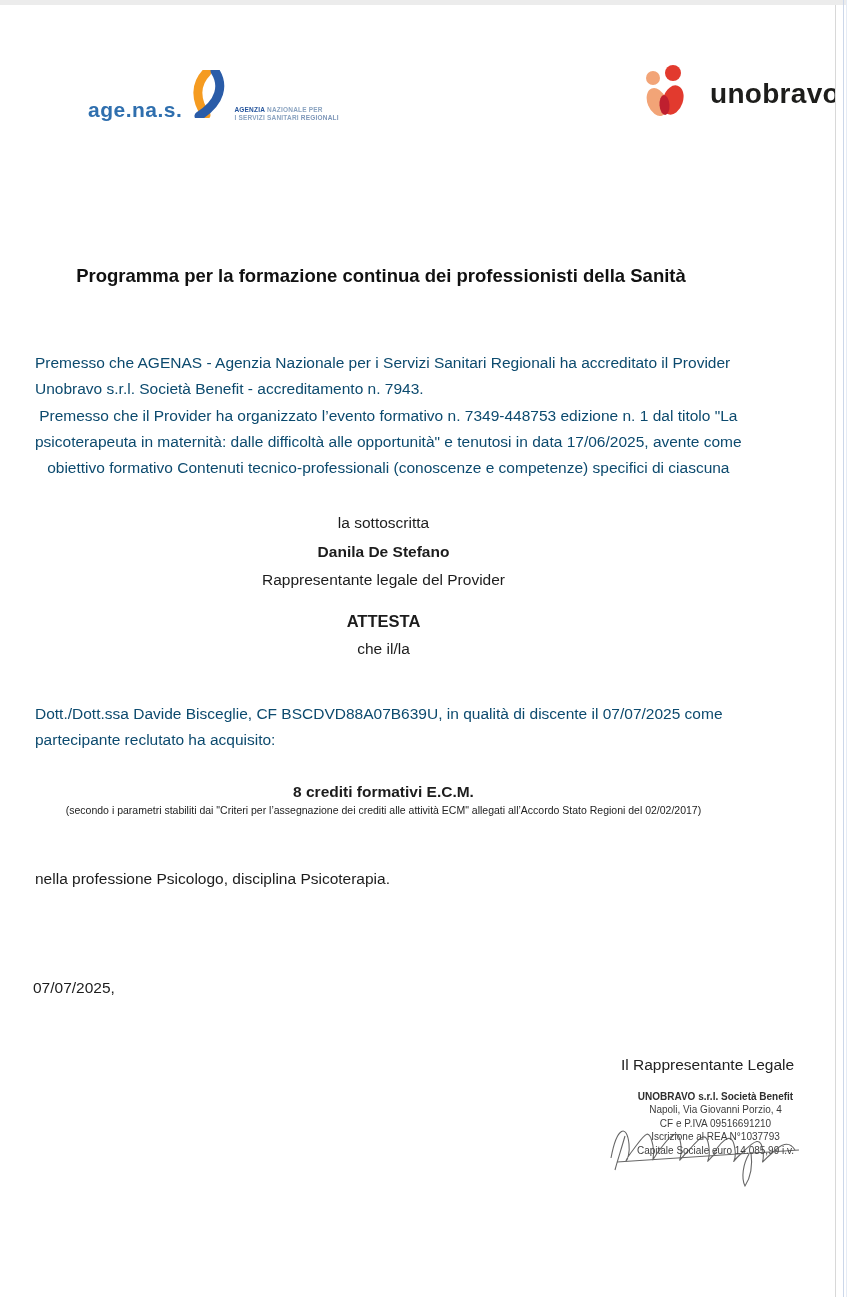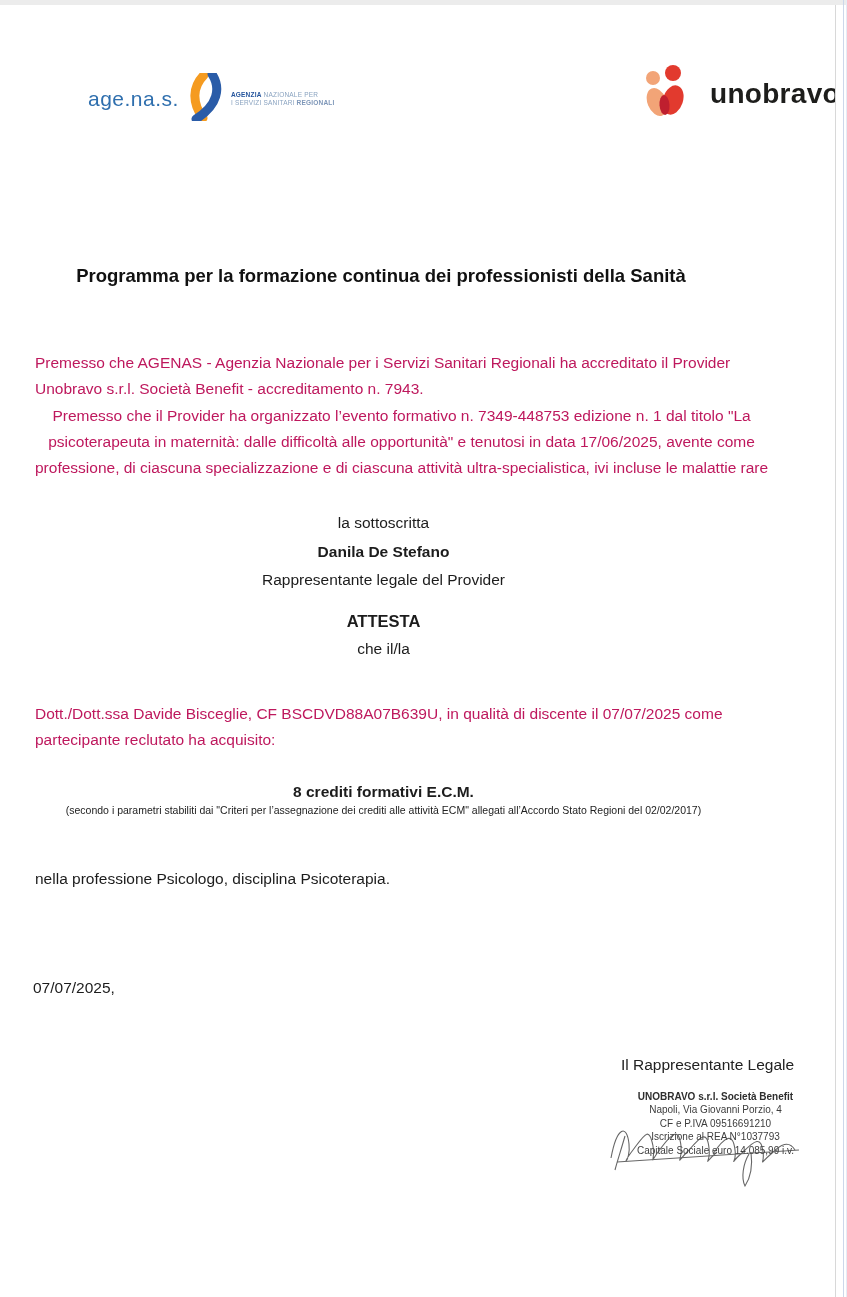--- a/index.html
+++ b/index.html
@@ -9,31 +9,31 @@
   }
   .abs{position:absolute;}
   
   .top-band{left:0;top:0;width:847px;height:5px;background:#ececec;}
   .page-edge-line{top:5px;bottom:0;width:1px;background:#d8d8d8;}
   .edge-mask{left:836px;top:5px;width:11px;height:1292px;background:#ffffff;z-index:5;}
   .edge-blue1{left:843px;top:0;width:1px;height:1297px;background:#ccd7ea;z-index:6;}
   .edge-blue2{left:846px;top:0;width:1px;height:1297px;background:#e6ecf6;z-index:6;}
 
   
-  .agenas{left:88px;top:76px;height:46px;display:flex;align-items:center;gap:6px;}
+  .agenas{left:88px;top:76px;height:46px;display:flex;align-items:flex-end;gap:6px;font-weight:bold;}
   .agenas-word{font-size:21px;color:#2f6fae;letter-spacing:0.5px;}
   .agenas-tag{font-size:6.5px;line-height:8px;letter-spacing:0.2px;color:#8aa3c0;}
   .agenas-tag b.blue{color:#24549c;}
   .agenas-tag b{color:#7d96b8;}
   .unobravo{left:643px;top:66px;height:56px;display:flex;align-items:center;gap:21px;}
   .unobravo-word{font-size:28px;font-weight:600;color:#1d1d1b;letter-spacing:0.3px;}
 
   
   .title{left:0;top:265px;width:762px;text-align:center;font-size:18.5px;font-weight:bold;color:#111;}
-  .para{left:35px;top:0;font-size:15.5px;line-height:26px;color:#be185d;white-space:nowrap;z-index:1;}
+  .para{left:35px;top:0;font-size:15.5px;line-height:26px;color:#0c4a6e;white-space:nowrap;z-index:1;}
   .p1{top:350px;}
   .p2{top:403px;text-align:center;}
   .p3{top:701px;}
   .center-line{left:0;width:767px;text-align:center;font-size:15.5px;color:#1c1c1c;}
   .c-sottoscritta{top:514px;}
   .c-name{top:543px;font-weight:bold;}
   .c-role{top:571px;}
   .c-attesta{top:612px;font-weight:bold;font-size:16.5px;}
   .c-cheilla{top:640px;}
   .credits-head{top:783px;font-weight:bold;}
@@ -86,21 +86,21 @@
 <div class="abs title">Programma per la formazione continua dei professionisti della Sanità</div>
 
 <div class="abs para p1">
   <div>Premesso che AGENAS - Agenzia Nazionale per i Servizi Sanitari Regionali ha accreditato il Provider</div>
   <div>Unobravo s.r.l. Società Benefit - accreditamento n. 7943.</div>
 </div>
 
 <div class="abs para p2">
   <div>Premesso che il Provider ha organizzato l’evento formativo n. 7349-448753 edizione n. 1 dal titolo "La</div>
   <div>psicoterapeuta in maternità: dalle difficoltà alle opportunità" e tenutosi in data 17/06/2025, avente come</div>
-  <div>professione, di ciascuna specializzazione e di ciascuna attività ultra-specialistica, ivi incluse le malattie rare</div>
+  <div>obiettivo formativo Contenuti tecnico-professionali (conoscenze e competenze) specifici di ciascuna</div>
 </div>
 
 <div class="abs center-line c-sottoscritta">la sottoscritta</div>
 <div class="abs center-line c-name">Danila De Stefano</div>
 <div class="abs center-line c-role">Rappresentante legale del Provider</div>
 <div class="abs center-line c-attesta">ATTESTA</div>
 <div class="abs center-line c-cheilla">che il/la</div>
 
 <div class="abs para p3">
   <div>Dott./Dott.ssa Davide Bisceglie, CF BSCDVD88A07B639U, in qualità di discente il 07/07/2025 come</div>

